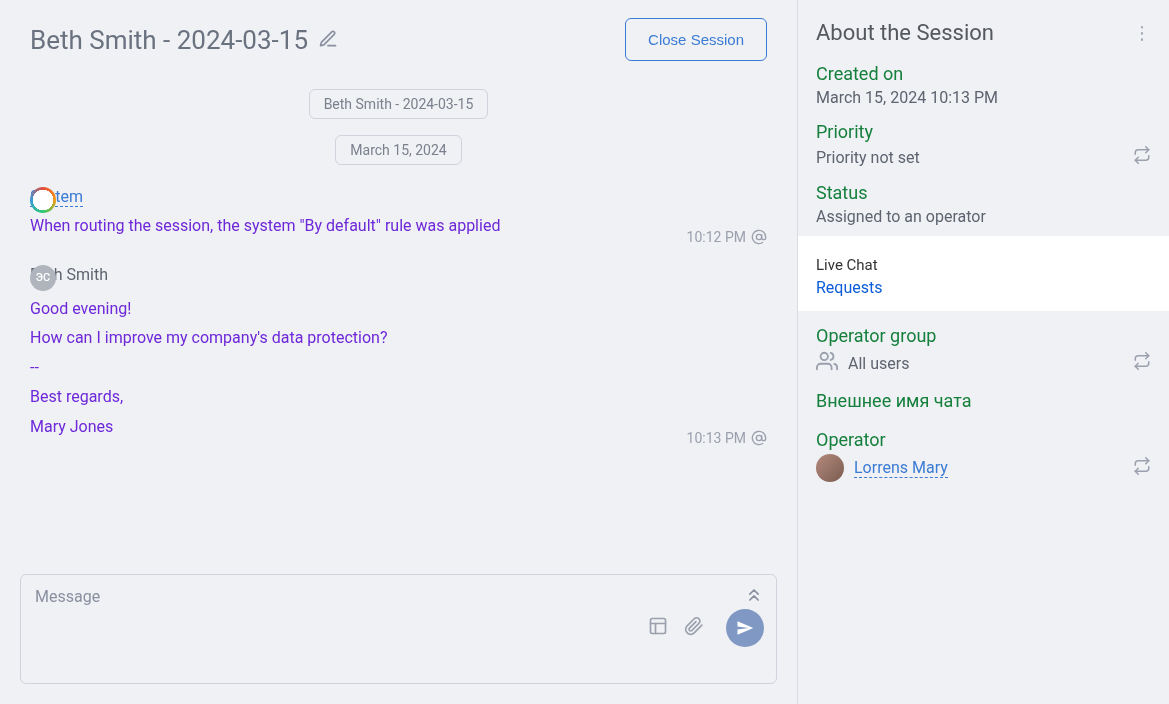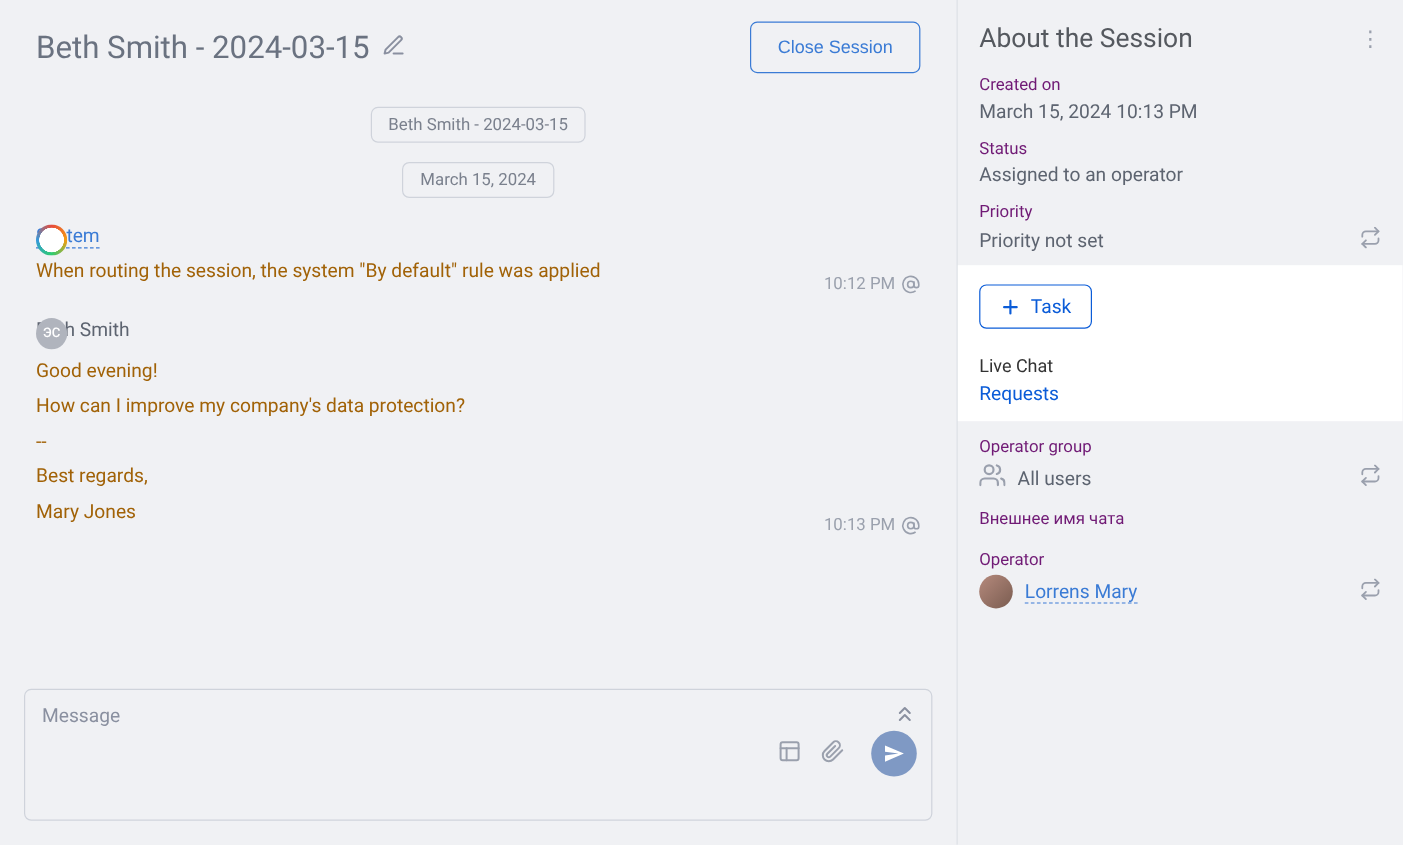--- a/index.html
+++ b/index.html
@@ -77,21 +77,21 @@
       conic-gradient(#e74c3c, #f39c12, #2ecc71, #3498db, #e74c3c);
   }
   .avatar-bs {
     background: #b0b4bd;
     color: #fff;
     font-weight: 500;
   }
   .msg-content { }
   .sender-name { color: #3a7bd5; font-size: 16px; border-bottom: 1px dashed #3a7bd5; display: inline-block; margin-bottom: 4px; cursor: pointer; }
   .sender-plain { color: #5d6470; font-size: 16px; margin-bottom: 10px; }
-  .msg-text { font-size: 16px; line-height: 1.85; color: #a16207; white-space: pre-line; }
+  .msg-text { font-size: 16px; line-height: 1.85; color: #6d28d9; white-space: pre-line; }
   .timestamp {
     position: absolute;
     right: 0;
     bottom: 14px;
     font-size: 14px;
     color: #9aa0ad;
     display: flex;
     align-items: center;
     gap: 5px;
   }
@@ -148,21 +148,21 @@
   }
   .sidebar-header {
     display: flex;
     align-items: center;
     justify-content: space-between;
     padding: 20px 18px 8px 18px;
   }
   .sidebar-title { font-size: 22px; font-weight: 400; color: #55595f; }
   .kebab { color: #9aa0ad; cursor: pointer; font-size: 18px; line-height: 1; }
   .section { padding: 10px 18px 4px 18px; }
-  .field-label { font-size: 14px; color: #701a75; margin-bottom: 4px; }
+  .field-label { font-size: 18px; color: #15803d; margin-bottom: 4px; }
   .field-value { font-size: 16px; color: #5d6470; }
   .row-with-swap { display: flex; align-items: center; justify-content: space-between; gap: 10px; }
   .swap-icon { color: #9aa0ad; cursor: pointer; }
   .task-section {
     background: #ffffff;
     padding: 16px 18px 14px 18px;
     margin: 6px 0 4px 0;
   }
   .add-task-btn {
     display: inline-flex;
@@ -305,47 +305,40 @@
     <div class="sidebar-title">About the Session</div>
     <span class="kebab">⋮</span>
   </div>
 
   <div class="section">
     <div class="field-label">Created on</div>
     <div class="field-value">March 15, 2024 10:13 PM</div>
   </div>
 
   <div class="section">
-    <div class="field-label">Status</div>
-    <div class="field-value">Assigned to an operator</div>
-  </div>
-
-  <div class="section">
     <div class="field-label">Priority</div>
     <div class="row-with-swap">
       <div class="field-value">Priority not set</div>
       <span class="swap-icon">
         <svg width="18" height="18" viewBox="0 0 24 24" fill="none" stroke="currentColor" stroke-width="2" stroke-linecap="round" stroke-linejoin="round">
             <polyline points="17 1 21 5 17 9"></polyline>
             <path d="M3 11V9a4 4 0 0 1 4-4h14"></path>
             <polyline points="7 23 3 19 7 15"></polyline>
             <path d="M21 13v2a4 4 0 0 1-4 4H3"></path>
           </svg>
       </span>
     </div>
   </div>
 
+  <div class="section">
+    <div class="field-label">Status</div>
+    <div class="field-value">Assigned to an operator</div>
+  </div>
+
   <div class="task-section">
-    <div class="add-task-btn">
-      <svg width="18" height="18" viewBox="0 0 24 24" fill="none" stroke="currentColor" stroke-width="2.4" stroke-linecap="round">
-          <line x1="12" y1="5" x2="12" y2="19"></line>
-          <line x1="5" y1="12" x2="19" y2="12"></line>
-        </svg>
-      <span>Task</span>
-    </div>
     <div class="live-chat-label">Live Chat</div>
     <a class="requests-link">Requests</a>
   </div>
 
   <div class="section">
     <div class="field-label">Operator group</div>
     <div class="row-with-swap">
       <div class="operator-row">
         <span class="users-icon">
           <svg width="22" height="22" viewBox="0 0 24 24" fill="none" stroke="currentColor" stroke-width="2" stroke-linecap="round" stroke-linejoin="round">

